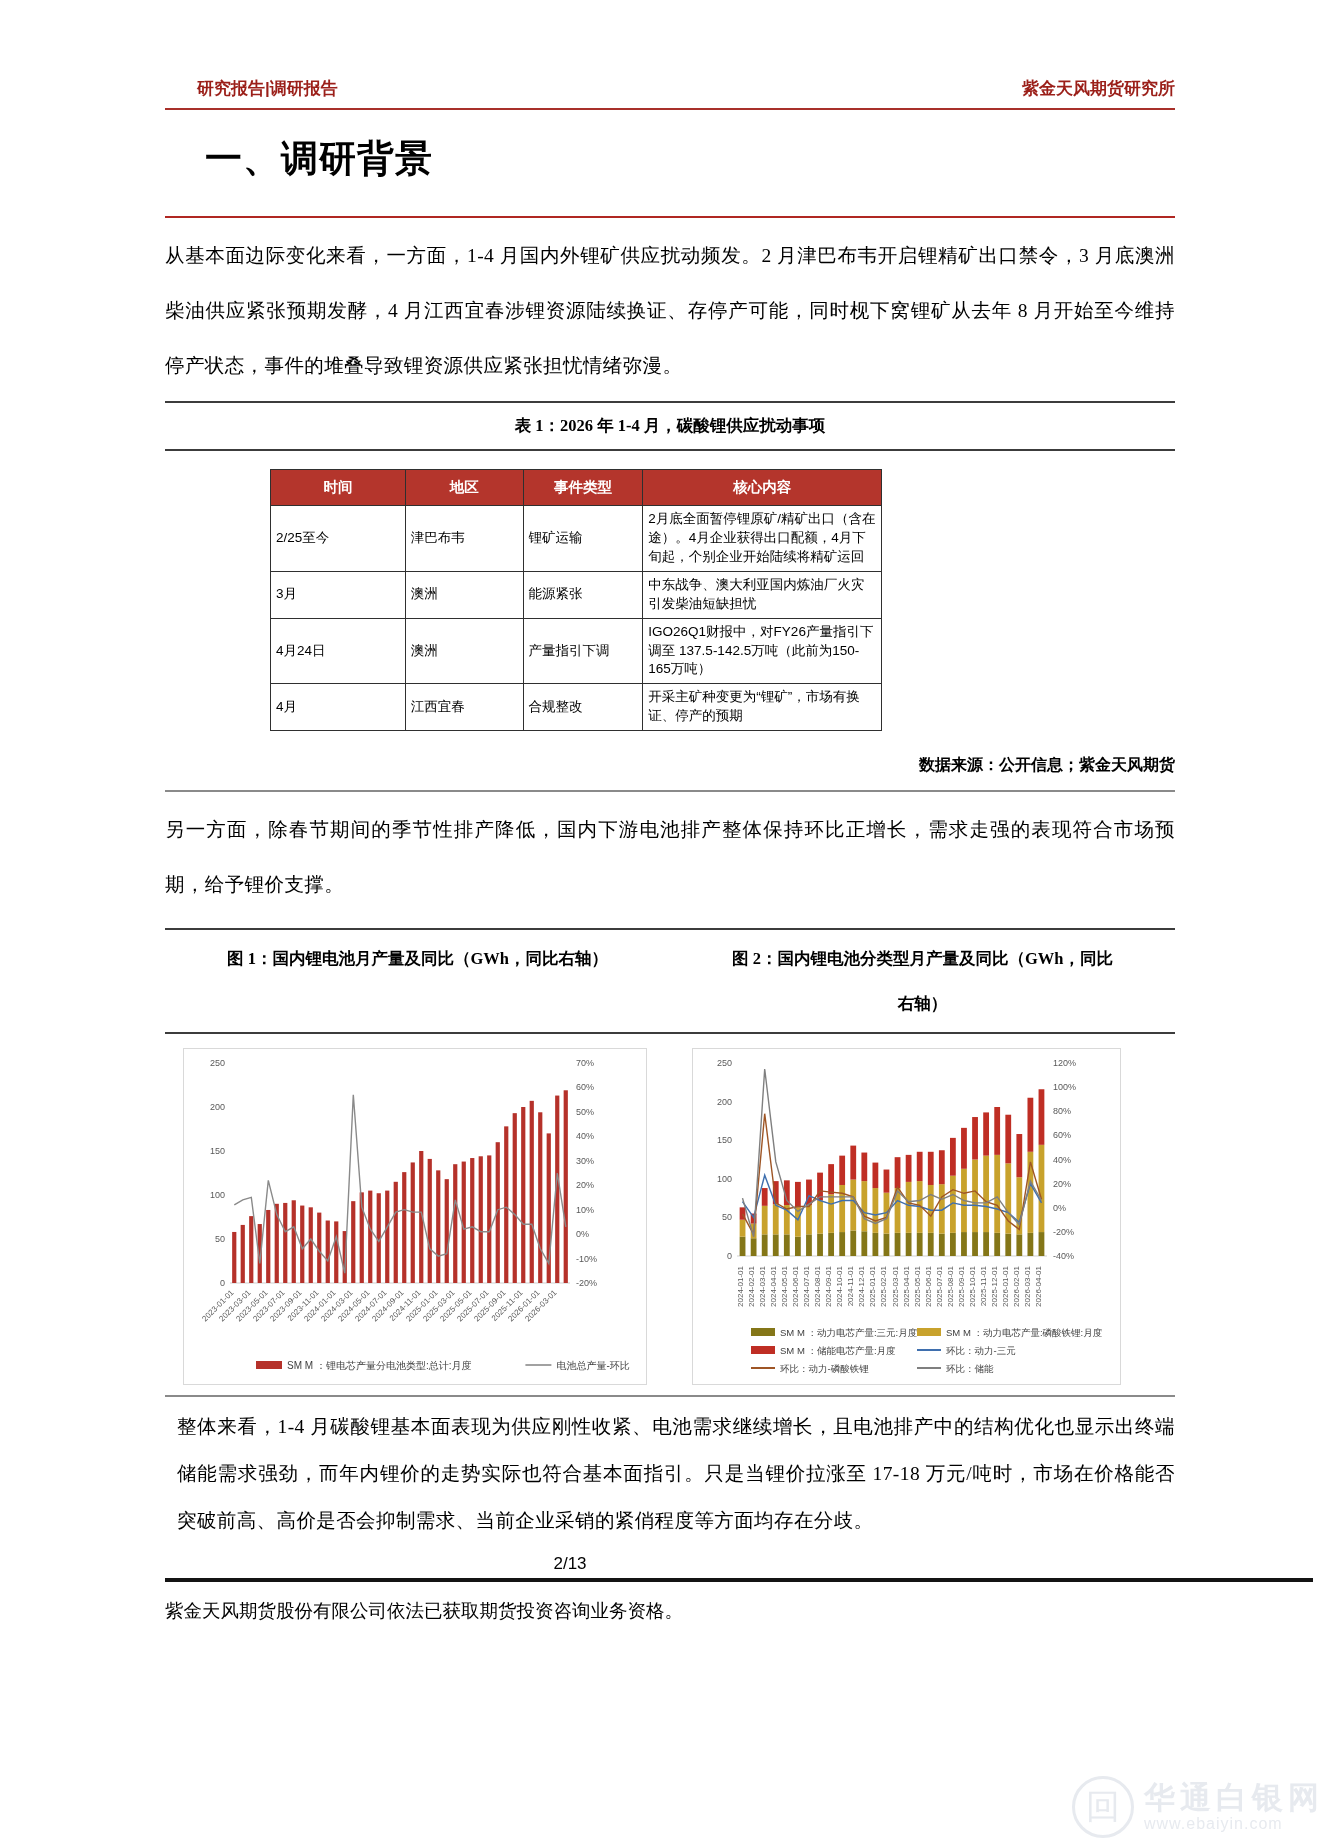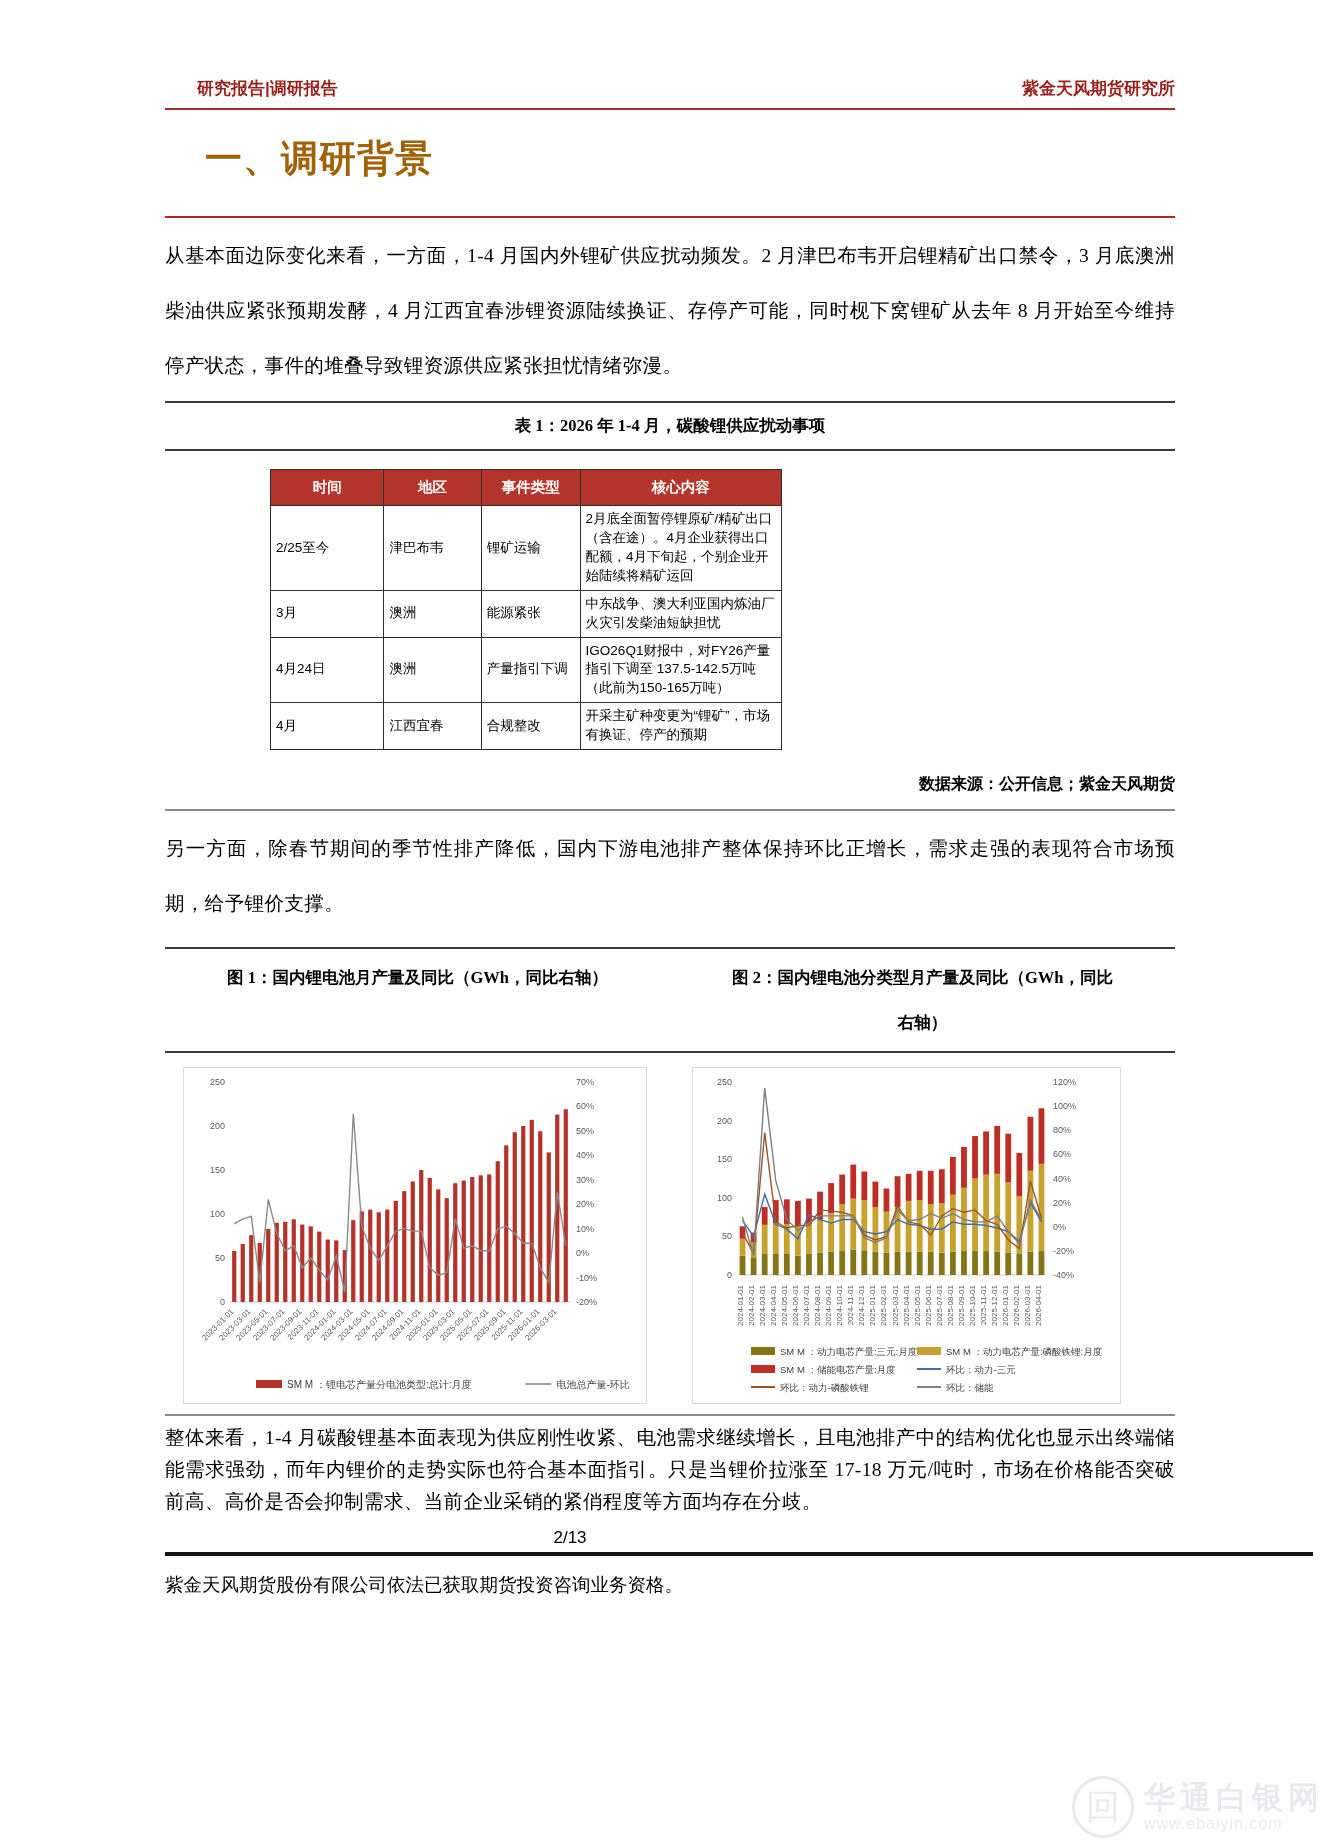--- a/index.html
+++ b/index.html
@@ -6,31 +6,31 @@
   html,body { margin:0; padding:0; background:#ffffff; }
   .page { width:1338px; height:1844px; background:#fff; position:relative; overflow:hidden;
           font-family:"Liberation Serif","DejaVu Serif",serif; color:#000; }
   .content { padding:80px 163px 0 165px; }
 
   .doc-header { display:flex; justify-content:space-between; align-items:flex-end;
                 font-family:"Liberation Sans","DejaVu Sans",sans-serif;
                 font-weight:bold; font-size:17px; color:#9b1f19; height:20px;margin-left:32px; }
   .header-rule { border-bottom:2px solid #a8302a; margin-top:8px; }
 
-  .section-title { font-size:37px; font-weight:900; color:#a16207; margin:26px 0 0 40px;
+  .section-title { font-size:37px; font-weight:900; color:#000000; margin:26px 0 0 40px;
                    line-height:1.25; letter-spacing:1px; }
   .title-rule { border-bottom:2px solid #b02722; margin-top:34px; }
 
   p.body { font-size:19.5px; line-height:55px; text-align:justify; margin:10px 0 0 0; letter-spacing:0.4px; }
-  p.body.last { line-height:32px; margin-top:6px; }
+  p.body.last { line-height:47px; margin-top:6px;margin-left:12px; }
 
   .caption-block { border-top:2px solid #3c3c3c; border-bottom:2px solid #3c3c3c;
                    text-align:center; font-weight:bold; font-size:16.5px; padding:12px 0; margin-top:8px; }
 
-  table.event-table { border-collapse:collapse; margin:18px 0 0 105px; width:512px;
+  table.event-table { border-collapse:collapse; margin:18px 0 0 105px; width:612px;
                       font-family:"Liberation Sans","DejaVu Sans",sans-serif; }
   table.event-table th { background:#b4352c; color:#fff; font-size:14.5px; font-weight:bold;
                          border:1.5px solid #2f2f2f; padding:8px 4px; }
   table.event-table td { border:1px solid #2f2f2f; font-size:13.5px; text-align:left;
                          padding:4px 5px; line-height:1.4; }
   table.event-table td.detail { text-align:left; }
   .col-time{width:135px}.col-area{width:118px}.col-type{width:120px}.col-core{width:239px}
 
   .source-line { text-align:right; font-weight:bold; font-size:16px; margin-top:24px; }
   .source-line.second { margin-top:20px; }

